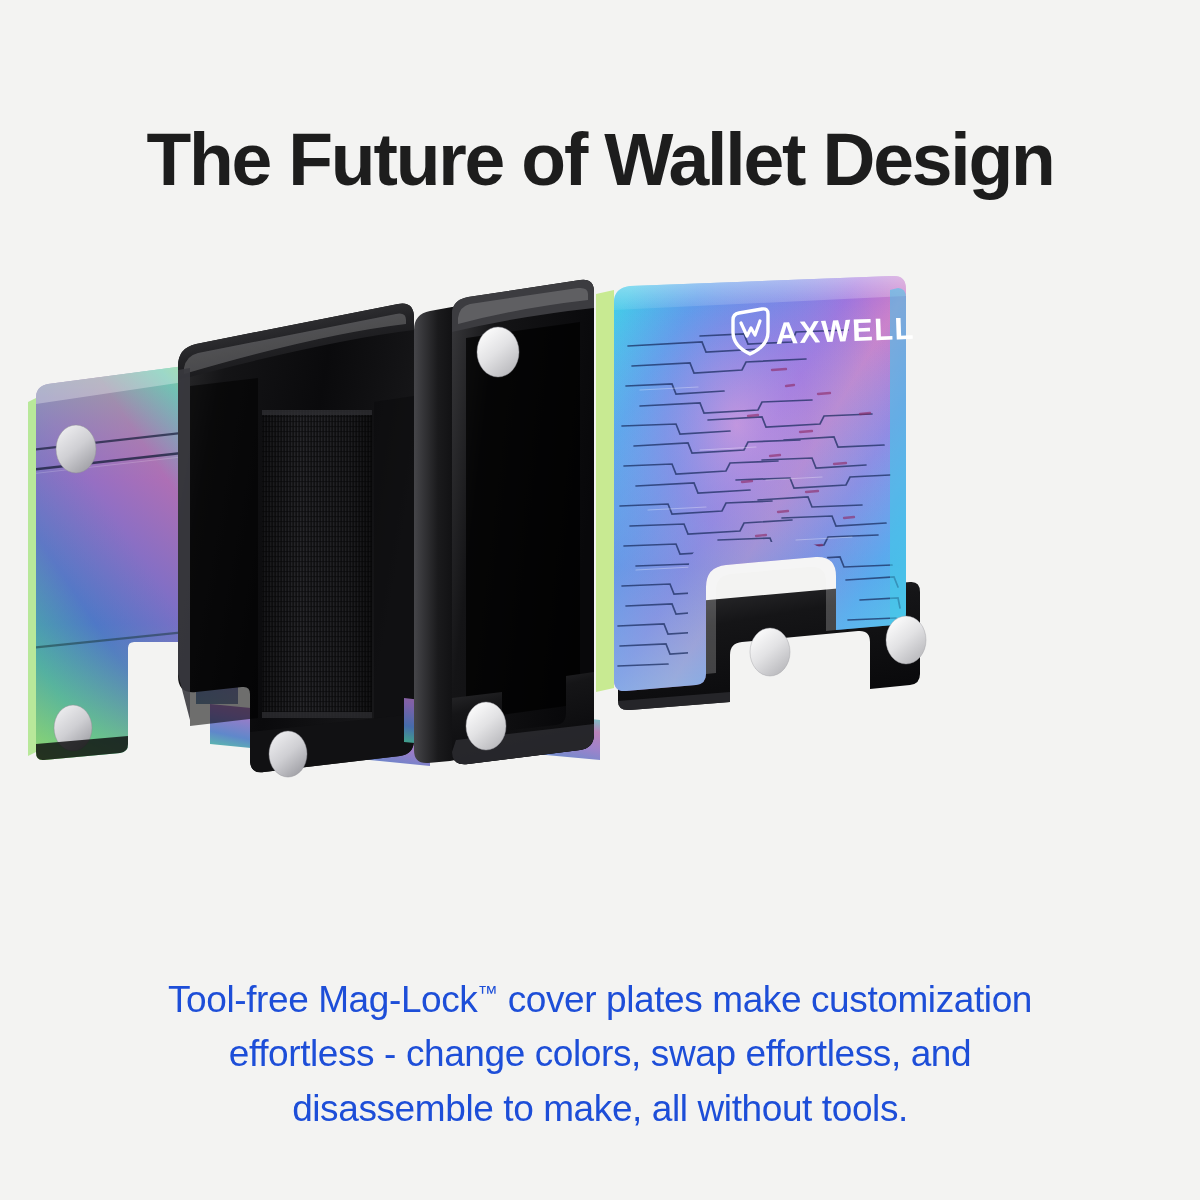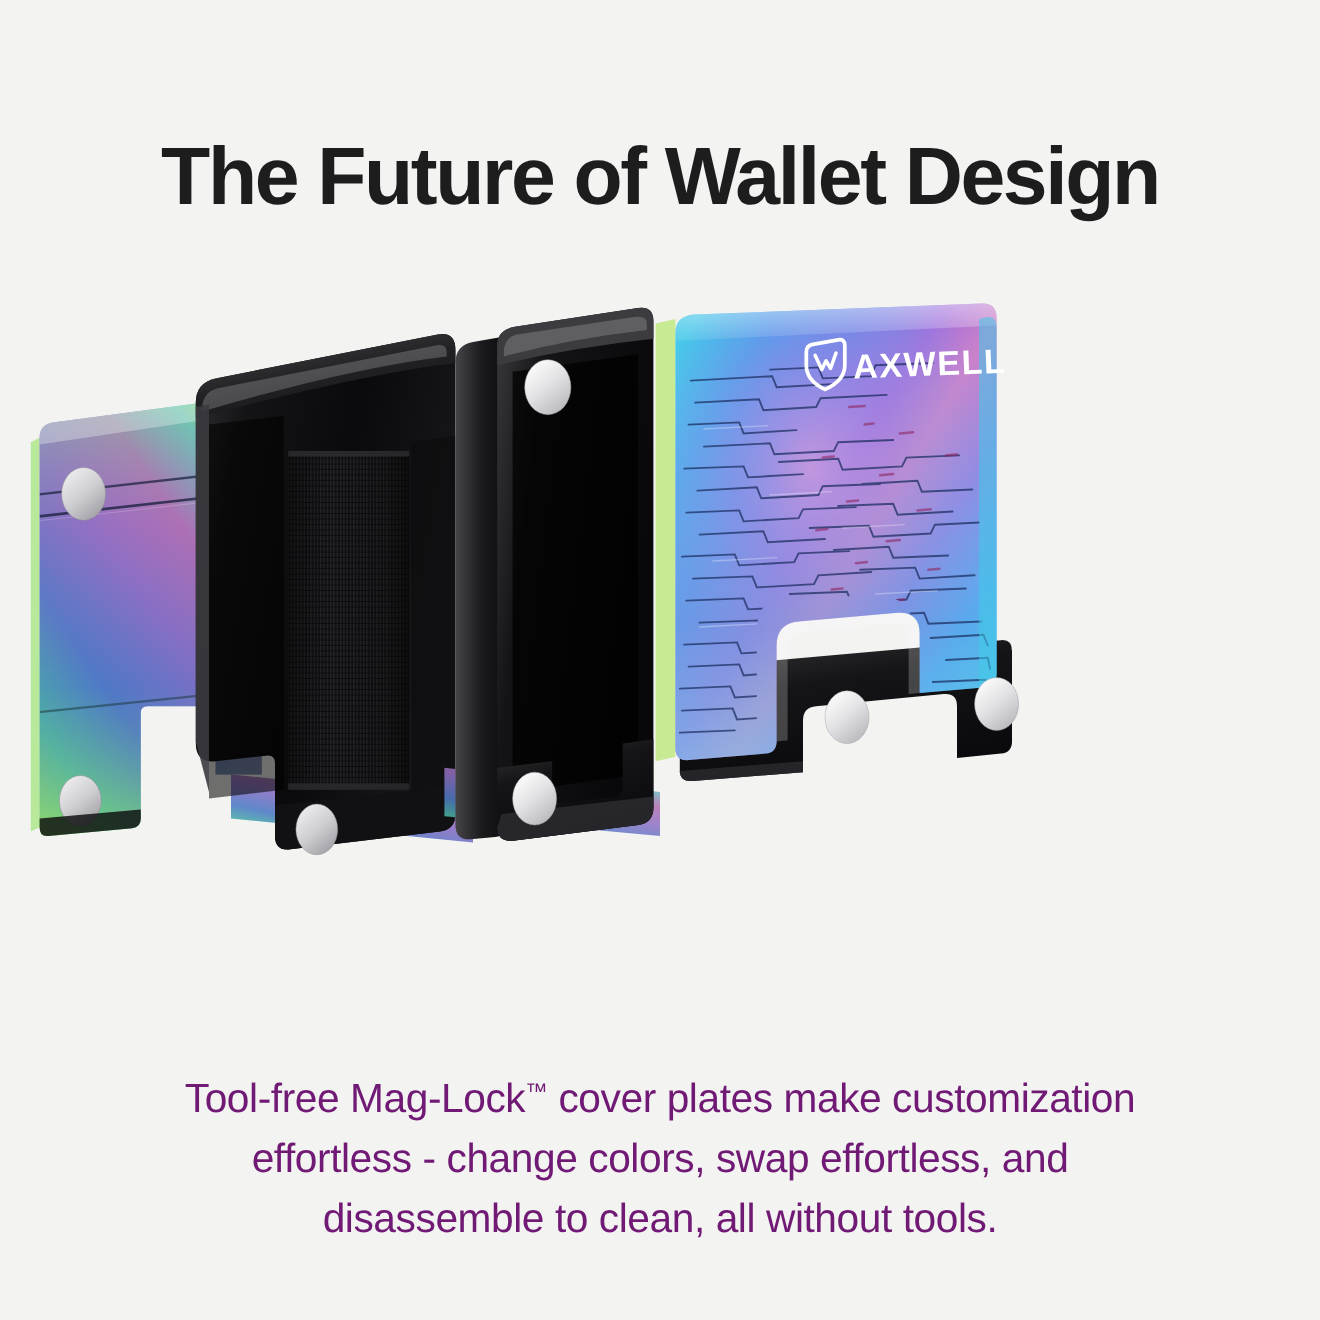--- a/index.html
+++ b/index.html
@@ -53,21 +53,21 @@
   }
 
   
   .caption {
     margin-top: 92px;
     width: 1070px;
     text-align: center;
     font-size: 37px;
     line-height: 55px;
     font-weight: 400;
-    color: #701a75;
+    color: #1d4ed8;
     letter-spacing: -0.4px;
     font-family: "Liberation Sans", sans-serif;
   }
   .caption .tm {
     font-size: 0.55em;
     vertical-align: 0.58em;
     letter-spacing: 0;
   }
   .caption-line { display: block; white-space: nowrap; }
 </style>
@@ -395,16 +395,16 @@
         <ellipse cx="906" cy="366" rx="20" ry="24" fill="none" stroke="#9a9aa0" stroke-width="0.8" opacity="0.5"></ellipse>
 
         <path d="M 618,427 Q 618,437 630,436 L 730,428 L 730,418 L 618,427 Z" fill="#28282c" opacity="0.9"></path>
       </g>
     </svg>
   </div>
 
   <div class="caption">
     <span class="caption-line"><span>Tool-free Mag-Lock</span><span class="tm">™</span><span> cover plates make customization</span></span>
     <span class="caption-line">effortless - change colors, swap effortless, and</span>
-    <span class="caption-line">disassemble to clean, all without tools.</span>
+    <span class="caption-line">disassemble to make, all without tools.</span>
   </div>
 
 </div>
 
 </body></html>

